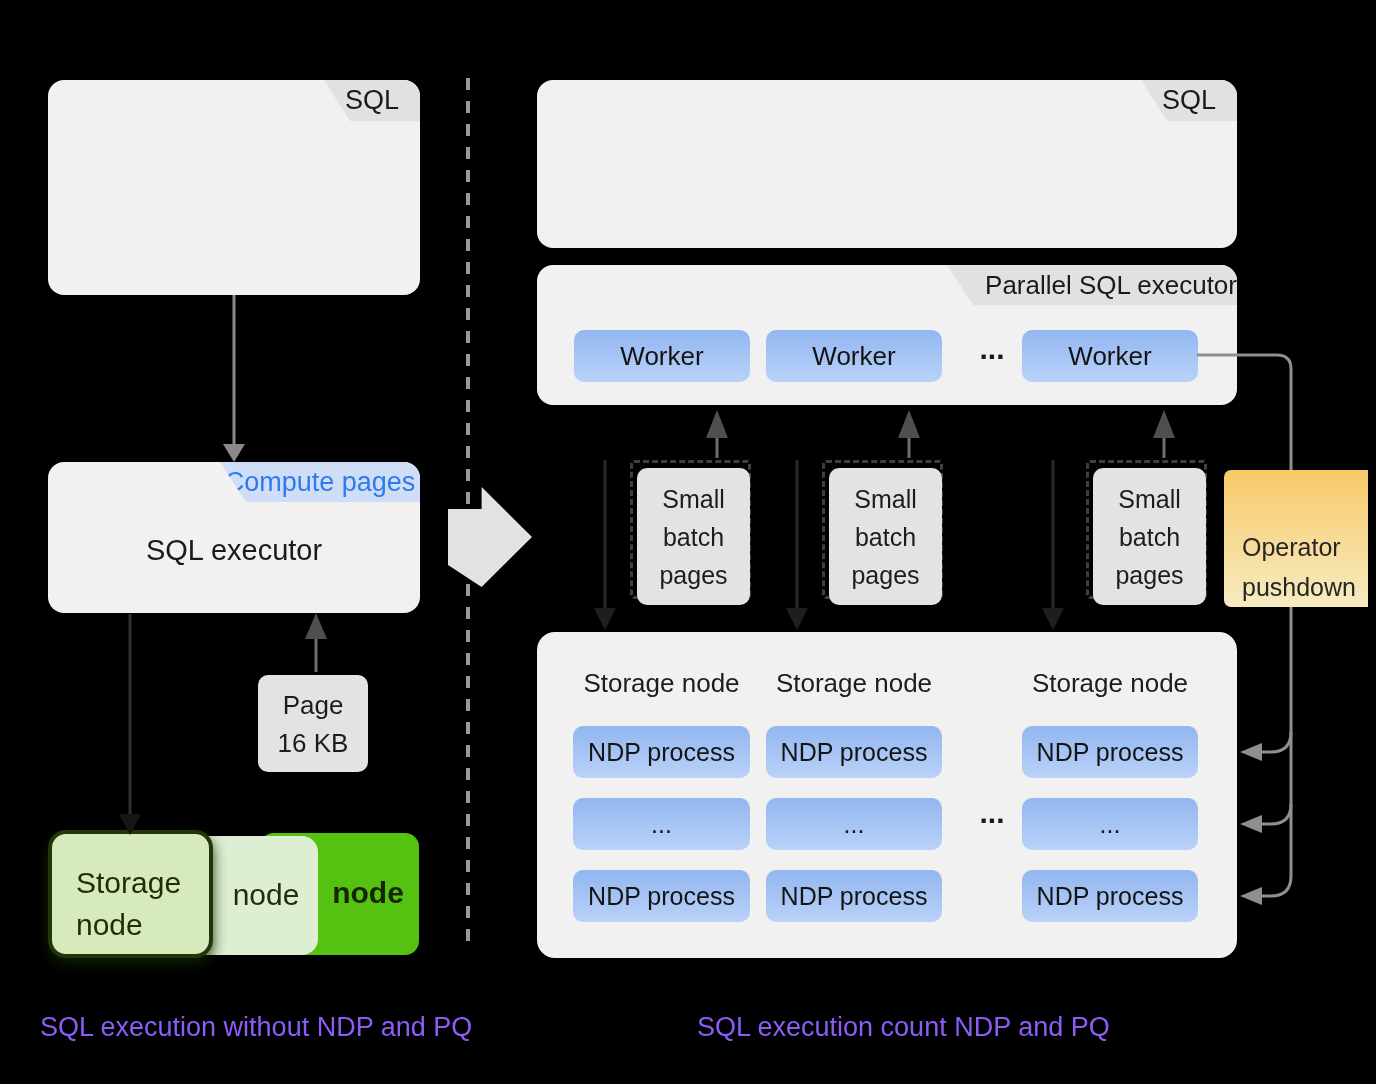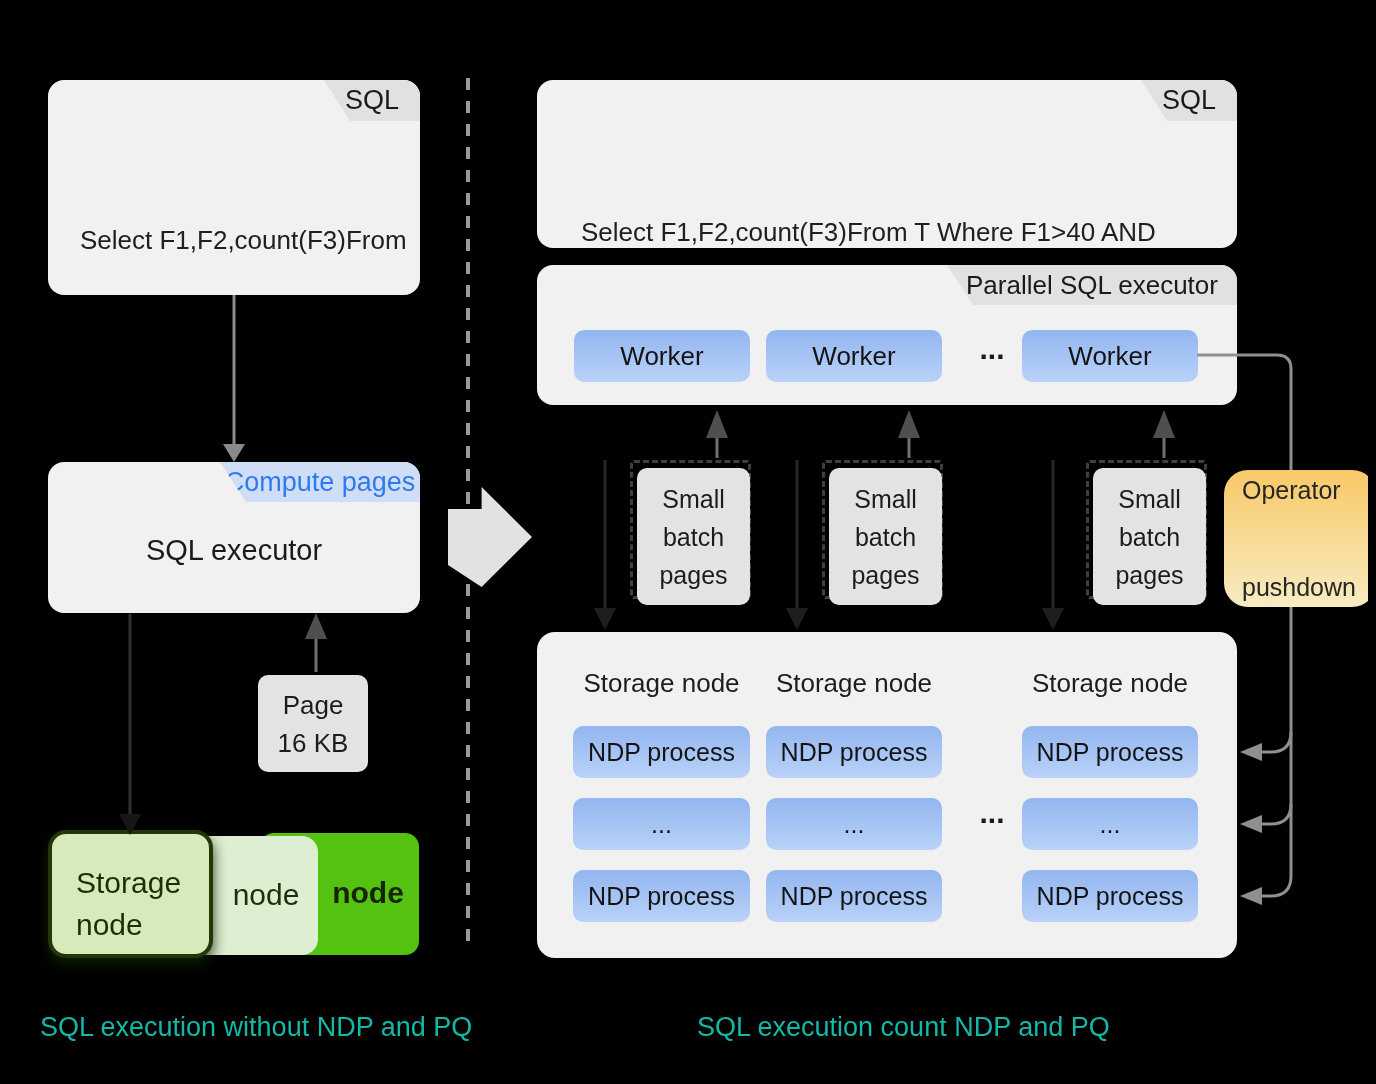--- a/index.html
+++ b/index.html
@@ -10,43 +10,42 @@
        clip-path:polygon(0 0,100% 0,100% 100%,26px 100%);z-index:11;}
   .tab.gray{background:#e1e1e1;color:#1a1a1a;}
   .tab.blue{background:#cfdef6;color:#2e7bf0;}
   .sqltext{position:absolute;font-size:26px;line-height:44px;color:#202020;}
   .bluebox{position:absolute;background:linear-gradient(#92b6f0,#b9d2f8);border-radius:10px;
            display:flex;align-items:center;justify-content:center;font-size:26px;color:#141414;z-index:12;}
   .graybox{position:absolute;background:#e3e3e3;border-radius:10px;z-index:12;}
   .dashedrect{position:absolute;border:3px dashed #3f3f3f;border-radius:4px;z-index:9;background:transparent;}
   .dots{position:absolute;font-size:30px;font-weight:bold;color:#1a1a1a;z-index:12;}
   .heading{position:absolute;font-size:26px;color:#1d1d1d;text-align:center;z-index:12;}
-  .caption{position:absolute;font-size:27px;color:#14b8a6;z-index:5;}
+  .caption{position:absolute;font-size:27px;color:#8b5cf6;z-index:5;}
   .greennode{position:absolute;border-radius:16px;}
   .greentext{position:absolute;font-size:30px;color:#1f2d08;text-align:center;z-index:25;}
   #divider{position:absolute;left:466px;top:78px;width:4px;height:872px;z-index:4;
            background:repeating-linear-gradient(to bottom,#9a9a9a 0 12px,transparent 12px 23px);}
   #big-arrow{position:absolute;left:448px;top:487px;width:84px;height:100px;background:#e2e2e2;z-index:6;
            clip-path:polygon(0 22%,40% 22%,40% 0,100% 50%,40% 100%,0 78%);}
-  #pushdown{position:absolute;left:1224px;top:470px;width:152px;height:137px;border-radius:24px;z-index:20;
+  #pushdown{position:absolute;left:1224px;top:470px;width:152px;height:137px;border-radius:7px;z-index:20;
            background:linear-gradient(#f8c967,#f7ecc2);font-size:25px;line-height:40px;color:#262626;
-           display:flex;flex-direction:column;justify-content:space-between;padding-left:18px;box-sizing:border-box;}
+           display:flex;flex-direction:column;justify-content:flex-end;padding-left:18px;box-sizing:border-box;}
   svg.overlay{position:absolute;left:0;top:0;z-index:50;pointer-events:none;}
 </style>
 </head>
 <body>
 
 <div id="canvas">
 
   <div class="box" style="left:48px;top:80px;width:372px;height:215px;">
     <div class="tab gray" style="width:96px;font-size:27px;">
       <span>SQL</span>
     </div>
     <div class="sqltext" style="left:32px;top:140px;line-height:40px;">
-      <div>Select F1,F2,count(F3)From</div>
 
     </div>
   </div>
 
   <div class="box" style="left:48px;top:462px;width:372px;height:151px;">
     <div class="tab blue" style="width:200px;height:40px;font-size:27px;">
       <span>Compute pages</span>
     </div>
     <div style="position:absolute;left:0;top:72px;width:100%;text-align:center;font-size:29px;color:#1a1a1a;">SQL executor</div>
   </div>
@@ -70,28 +69,24 @@
 
   <div class="caption" style="left:40px;top:1012px;">SQL execution without NDP and PQ</div>
 
   <div id="divider"></div>
   <div id="big-arrow"></div>
 
   <div class="box" style="left:537px;top:80px;width:700px;height:168px;">
     <div class="tab gray" style="width:96px;font-size:27px;">
       <span>SQL</span>
     </div>
-    <div class="sqltext" style="left:44px;top:128px;line-height:48px;">
-      <div>Select F1,F2,count(F3)From T Where F1&gt;40 AND</div>
-
-    </div>
   </div>
 
   <div class="box" style="left:537px;top:265px;width:700px;height:140px;">
-    <div class="tab gray" style="width:290px;height:40px;font-size:26px;">
+    <div class="tab gray" style="width:290px;height:40px;font-size:26px;justify-content:flex-end;">
       <span>Parallel SQL executor</span>
     </div>
   </div>
   <div class="bluebox" style="left:574px;top:330px;width:176px;height:52px;">Worker</div>
   <div class="bluebox" style="left:766px;top:330px;width:176px;height:52px;">Worker</div>
   <div class="bluebox" style="left:1022px;top:330px;width:176px;height:52px;">Worker</div>
   <div class="dots" style="left:964px;top:332px;width:56px;text-align:center;">...</div>
 
   <div class="dashedrect" style="left:630px;top:460px;width:115px;height:133px;"></div>
   <div class="graybox" style="left:637px;top:468px;width:113px;height:137px;font-size:25px;line-height:38px;

